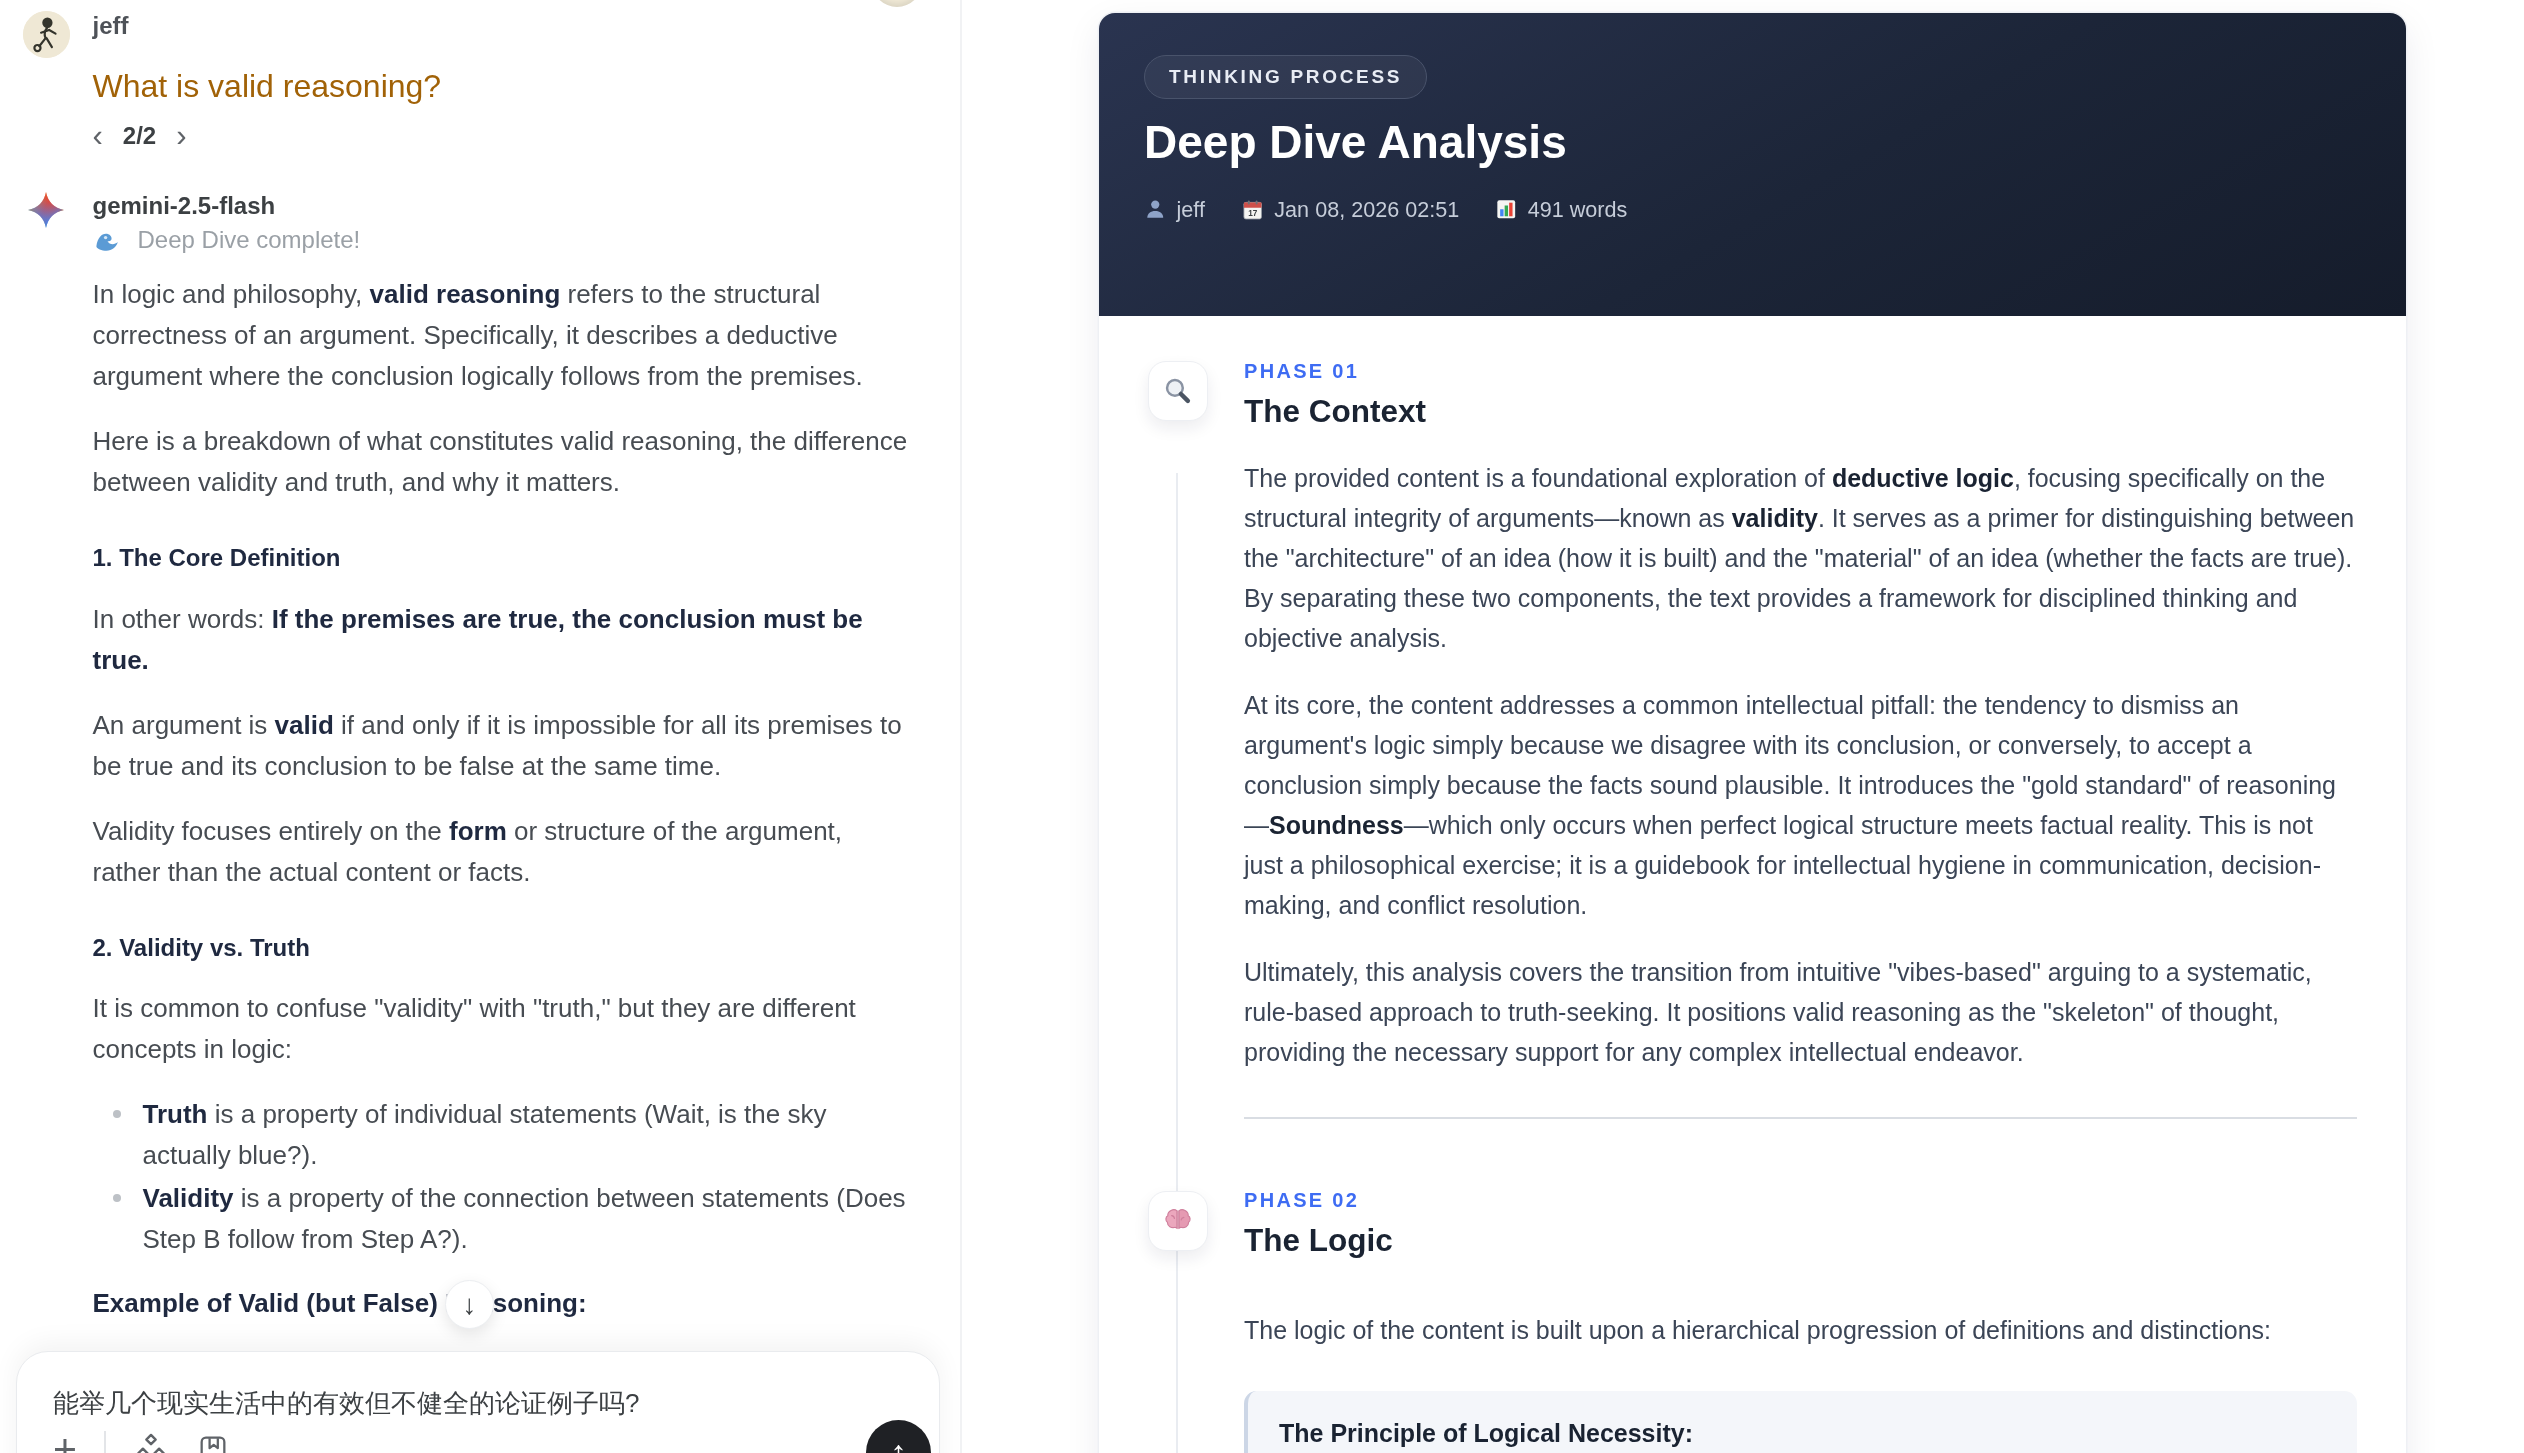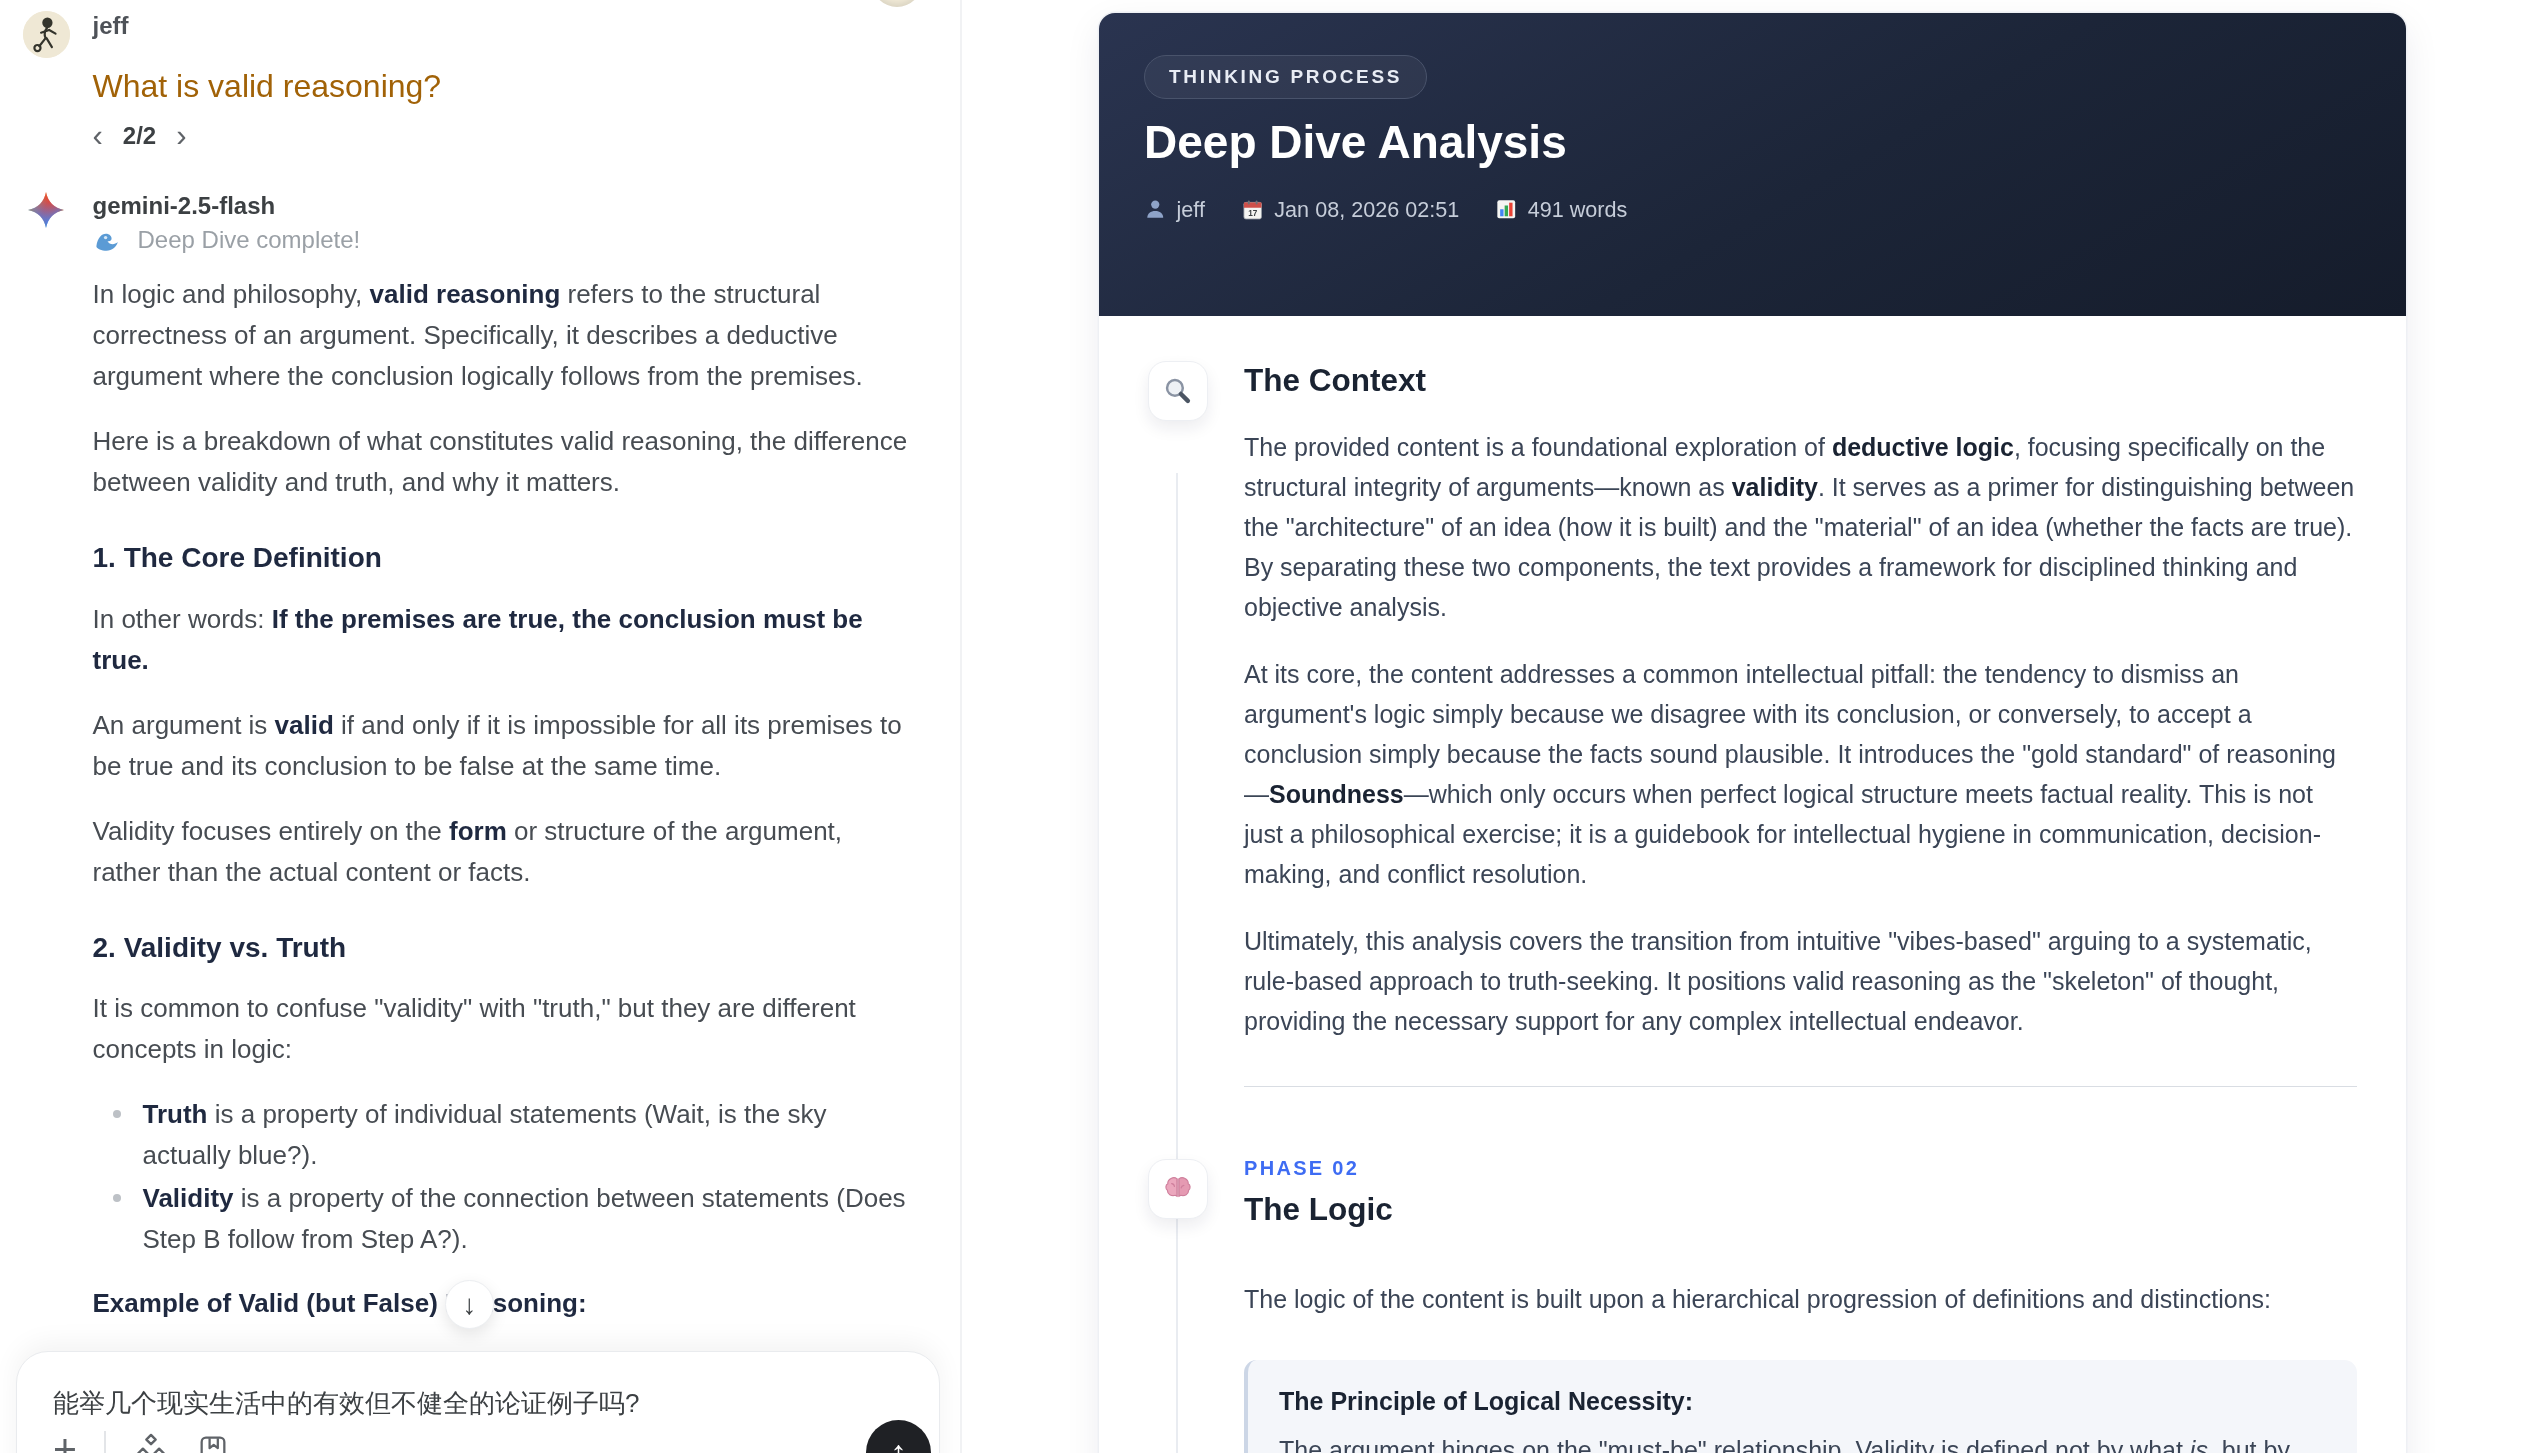--- a/index.html
+++ b/index.html
@@ -17,21 +17,21 @@
   .user-q{font-size:32px;color:#a16207;margin-top:28px;line-height:36px;}
   .pager{display:flex;align-items:center;gap:20px;margin-top:18px;}
   .pager .chev{font-size:31px;color:#5f6368;line-height:27px;cursor:default;}
   .pager .count{font-size:24px;font-weight:700;color:#3c4043;}
   .msg-ai{margin-top:40px;}
   .ai-star{position:absolute;left:3.6px;top:0;width:40px;height:40px;}
   .ai-name{font-size:24px;font-weight:700;color:#3c4043;line-height:31px;}
   .ai-status{display:flex;align-items:center;gap:18px;margin-top:5.4px;font-size:24px;color:#9aa0a6;}
   .md{margin-top:20px;width:824px;font-size:26px;line-height:41px;color:#474c52;}
   .md p{margin:0 0 24px 0;}
-  .md h3{font-size:28px;line-height:34px;font-weight:700;color:#1f2940;margin:38px 0 23.4px 0;}
+  .md h3{font-size:24px;line-height:34px;font-weight:700;color:#1f2940;margin:38px 0 23.4px 0;}
   .md .hbold{font-weight:700;color:#1f2940;}
   .b{font-weight:700;color:#1f2940;}
   .i{font-style:italic;}
   .md ul{list-style:none;margin:0 0 9px 0;padding:0;}
   .md ul li{position:relative;padding-left:50px;margin:0 0 1.8px 0;}
   .md ul li::before{content:"";position:absolute;left:20px;top:16px;width:8px;height:8px;
     border-radius:50%;background:#bdc1c6;}
   .md ol{list-style:none;margin:0;padding:0;counter-reset:n;}
   .md ol li{position:relative;padding-left:50px;counter-increment:n;}
   .md ol li::before{content:counter(n) ".";position:absolute;left:10.8px;color:#5f6368;}
@@ -235,20 +235,21 @@
   <div class="panel-body">
     <div class="timeline"></div>
 
     <div class="phase" style="margin-top:44px;">
       <div class="phase-icon">
         <svg width="32" height="32" viewBox="0 0 26 26">
           <circle cx="10.5" cy="10.5" r="6.4" fill="#eef1f5" stroke="#8a93a3" stroke-width="2"></circle>
           <path d="M15.4 15.4 L21 21" stroke="#4b5563" stroke-width="3.6" stroke-linecap="round"></path>
         </svg>
       </div>
+      <div class="phase-label">PHASE 01</div>
       <div class="phase-title">The Context</div>
       <p><span>The provided content is a foundational exploration of </span><span class="b">deductive logic</span><span>, focusing specifically on the structural integrity of arguments—known as </span><span class="b">validity</span><span>. It serves as a primer for distinguishing between the "architecture" of an idea (how it is built) and the "material" of an idea (whether the facts are true). By separating these two components, the text provides a framework for disciplined thinking and objective analysis.</span></p>
       <p><span>At its core, the content addresses a common intellectual pitfall: the tendency to dismiss an argument's logic simply because we disagree with its conclusion, or conversely, to accept a conclusion simply because the facts sound plausible. It introduces the "gold standard" of reasoning—</span><span class="b">Soundness</span><span>—which only occurs when perfect logical structure meets factual reality. This is not just a philosophical exercise; it is a guidebook for intellectual hygiene in communication, decision-making, and conflict resolution.</span></p>
       <p><span>Ultimately, this analysis covers the transition from intuitive "vibes-based" arguing to a systematic, rule-based approach to truth-seeking. It positions valid reasoning as the "skeleton" of thought, providing the necessary support for any complex intellectual endeavor.</span></p>
     </div>
 
     <div class="section-divider"></div>
 
     <div class="phase phase-2">
       <div class="phase-icon">

